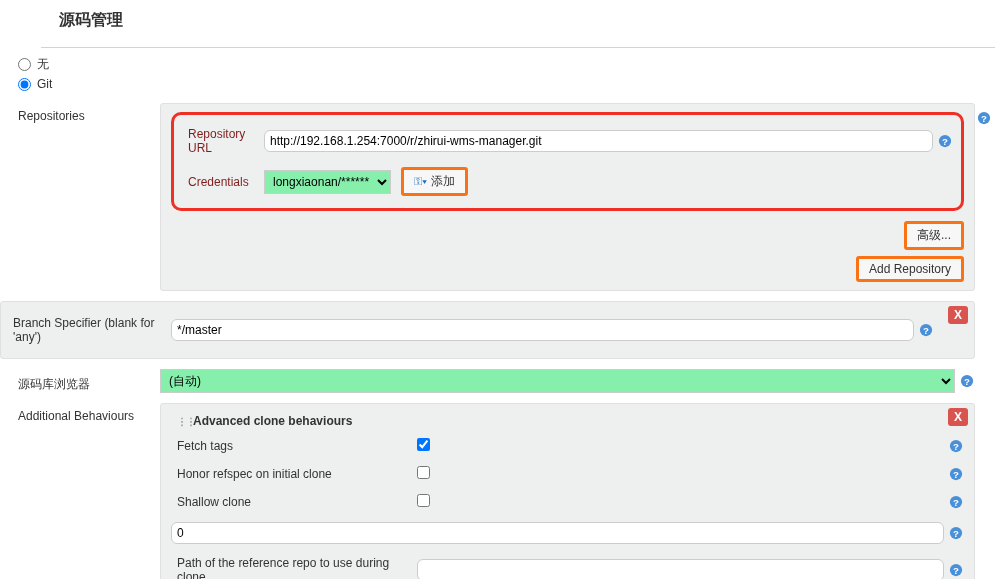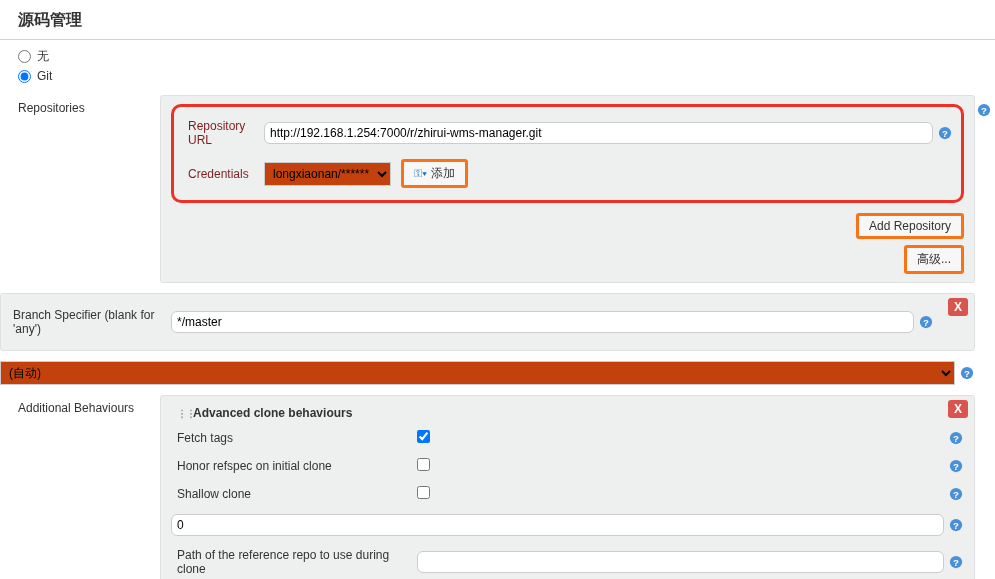--- a/index.html
+++ b/index.html
@@ -6,23 +6,24 @@
 body {
   font-family: Helvetica, Arial, sans-serif;
   font-size: 13px;
   color: #333;
   background: #fff;
   width: 995px;
 }
 .section-header {
   font-size: 16px;
   font-weight: bold;
-  padding: 10px 18px 8px 18px;
+  padding: 10px 18px 16px 18px;
   border-bottom: 1px solid #d3d3d3;
   background: #fff;
+  margin-left: 41px;
 }
 .radio-block {
   padding: 6px 18px;
 }
 .radio-row {
   display: flex;
   align-items: center;
   padding: 2px 0;
   font-size: 12px;
 }
@@ -80,21 +81,21 @@
   font-size: 12px;
   padding: 3px 5px;
   border: 1px solid #ccc;
   border-radius: 6px;
   height: 22px;
 }
 select {
   font-size: 12px;
   padding: 2px 4px;
   border: 1px solid #ccc;
-  background: #c2410c;
+  background: #86efac;
   height: 24px;
 }
 select.full { width: 100%; }
 .btn {
   font-size: 12px;
   padding: 3px 10px;
   background: #f7f7f7;
   border: 3px solid #f97316;
   border-radius: 3px;
   cursor: pointer;
@@ -222,24 +223,24 @@
               <select>
                 <option>longxiaonan/******</option>
               </select>
               <button class="btn">
                 <span class="key-arrow">⚿▾</span><span>添加</span>
               </button>
             </div>
           </div>
         </div>
         <div class="buttons-right">
+          <button class="btn">高级...</button>
+        </div>
+        <div class="buttons-right">
           <button class="btn">Add Repository</button>
-        </div>
-        <div class="buttons-right">
-          <button class="btn">高级...</button>
         </div>
       </div>
     </div>
   </div>
 
   <div class="row">
     <div class="row-body rel">
       <div class="panel">
         <span class="delete-badge">X</span>
         <div class="inner-row" style="padding-right:30px;">
@@ -252,20 +253,21 @@
                   <text x="8" y="12" text-anchor="middle" font-size="11" fill="#fff" font-family="Arial" font-weight="bold">?</text>
                 </svg>
             </span>
           </div>
         </div>
       </div>
     </div>
   </div>
 
   <div class="row" style="align-items:center;">
+    <div class="row-label">源码库浏览器</div>
     <div class="row-body helpwrap">
       <select class="full">
         <option>(自动)</option>
       </select>
       <span class="help-icn help-right">
         <svg viewBox="0 0 16 16">
             <circle cx="8" cy="8" r="7" fill="#4a90d9"></circle>
             <text x="8" y="12" text-anchor="middle" font-size="11" fill="#fff" font-family="Arial" font-weight="bold">?</text>
           </svg>
       </span>

